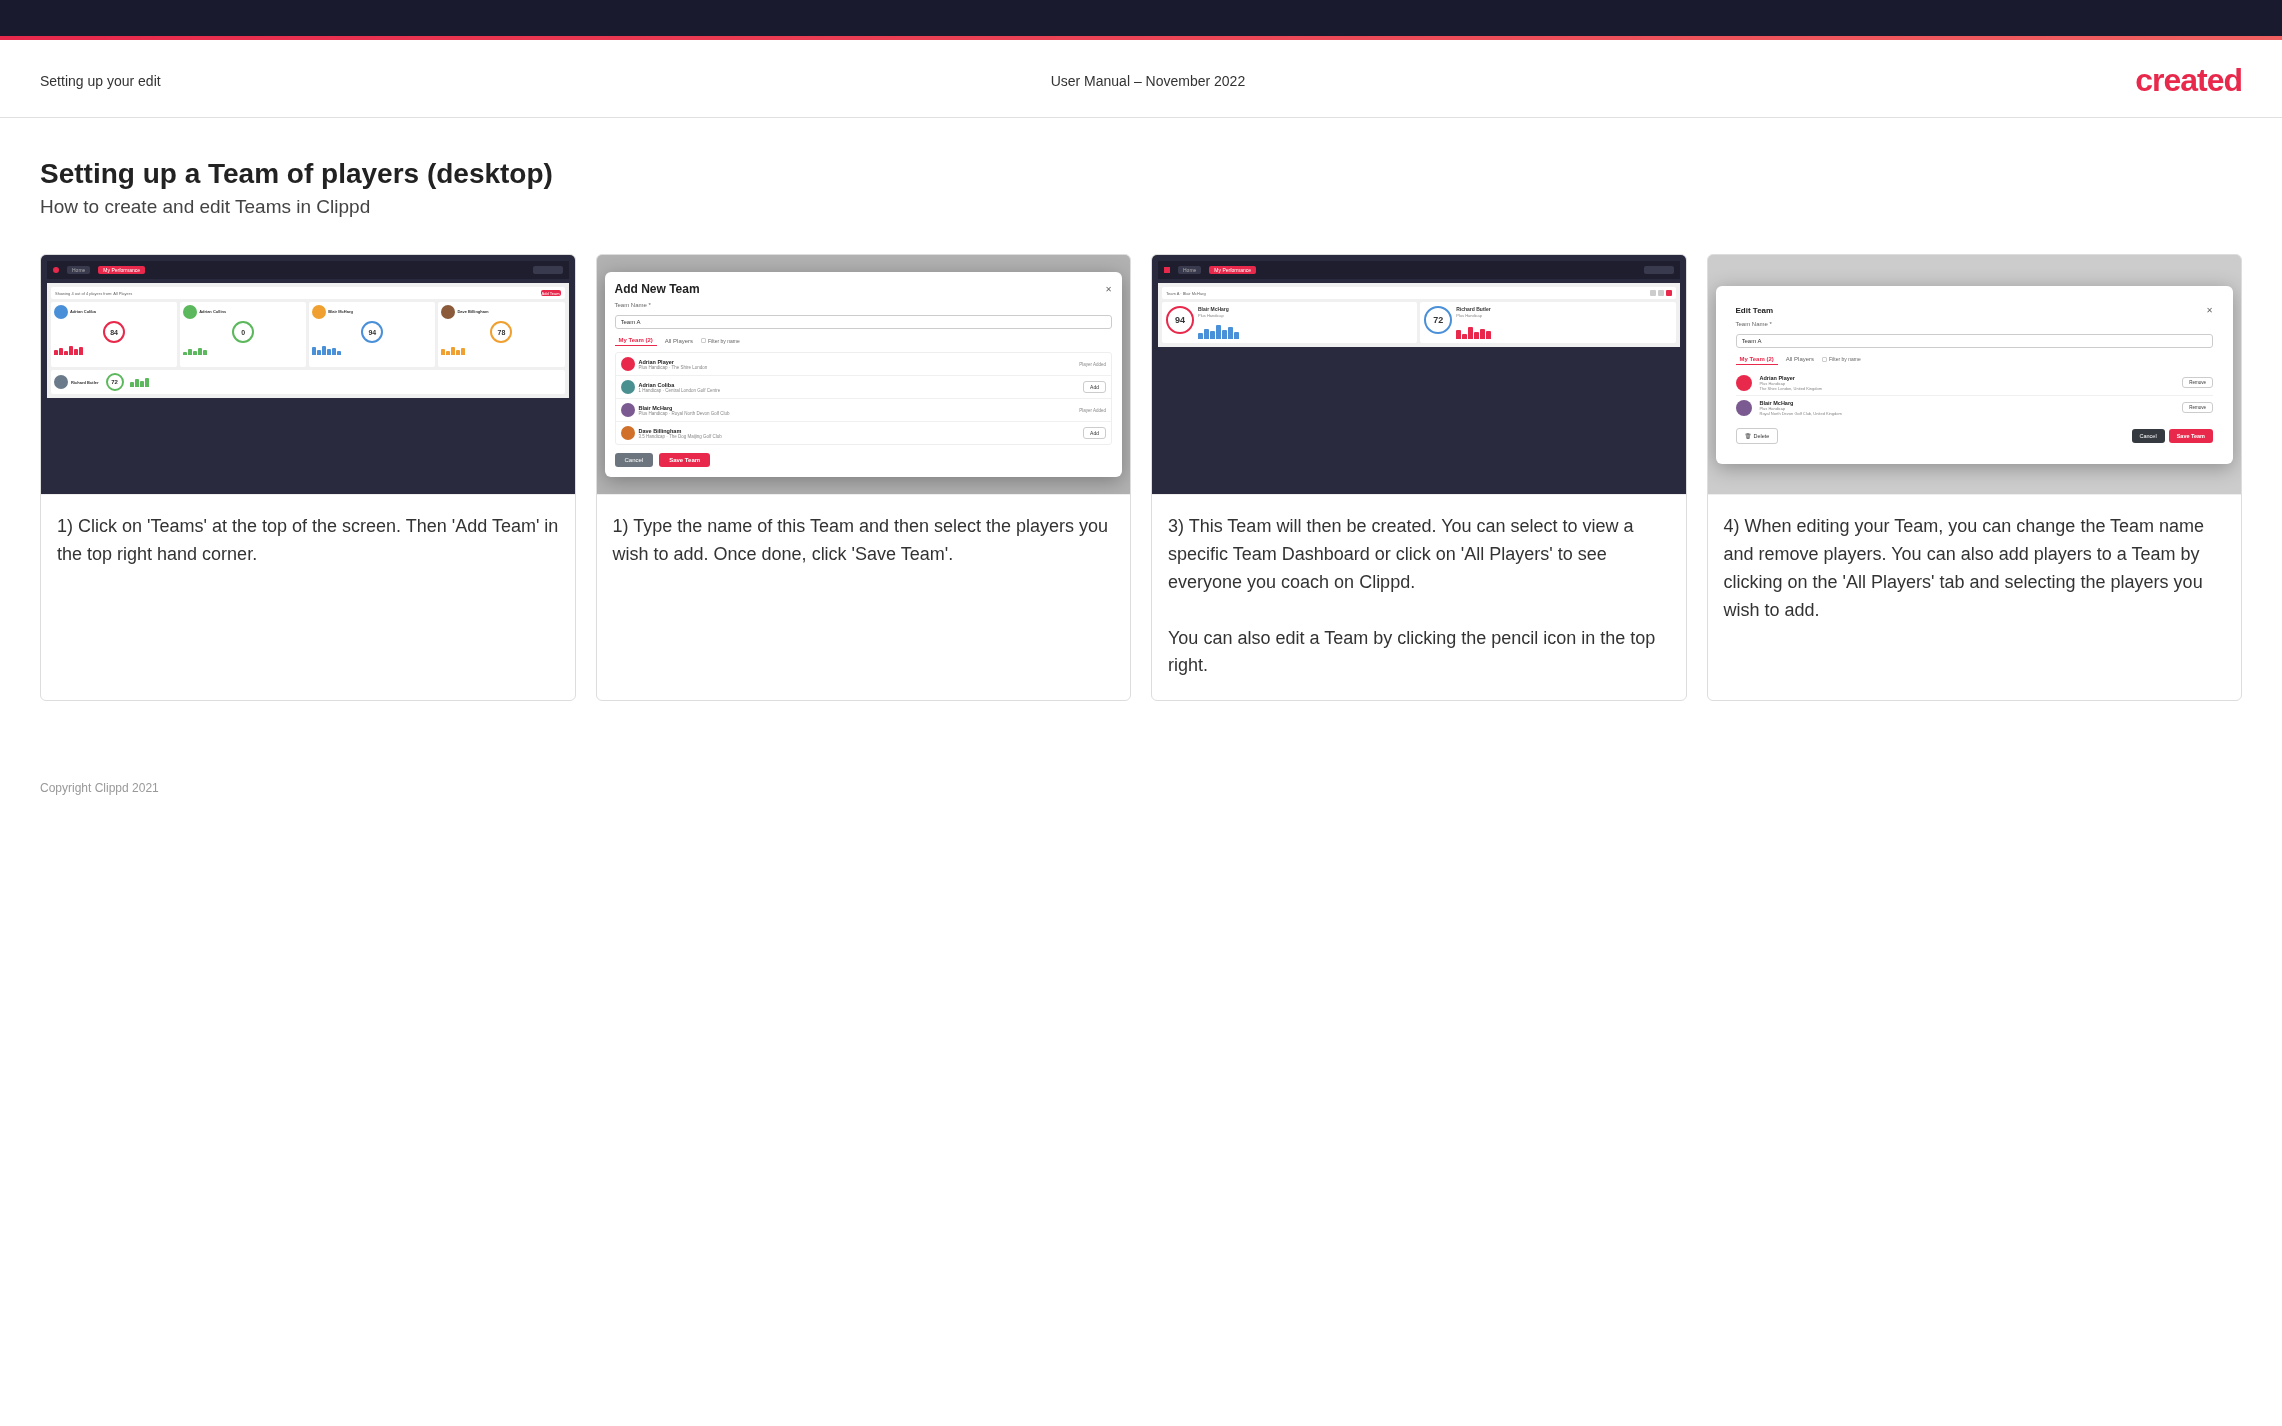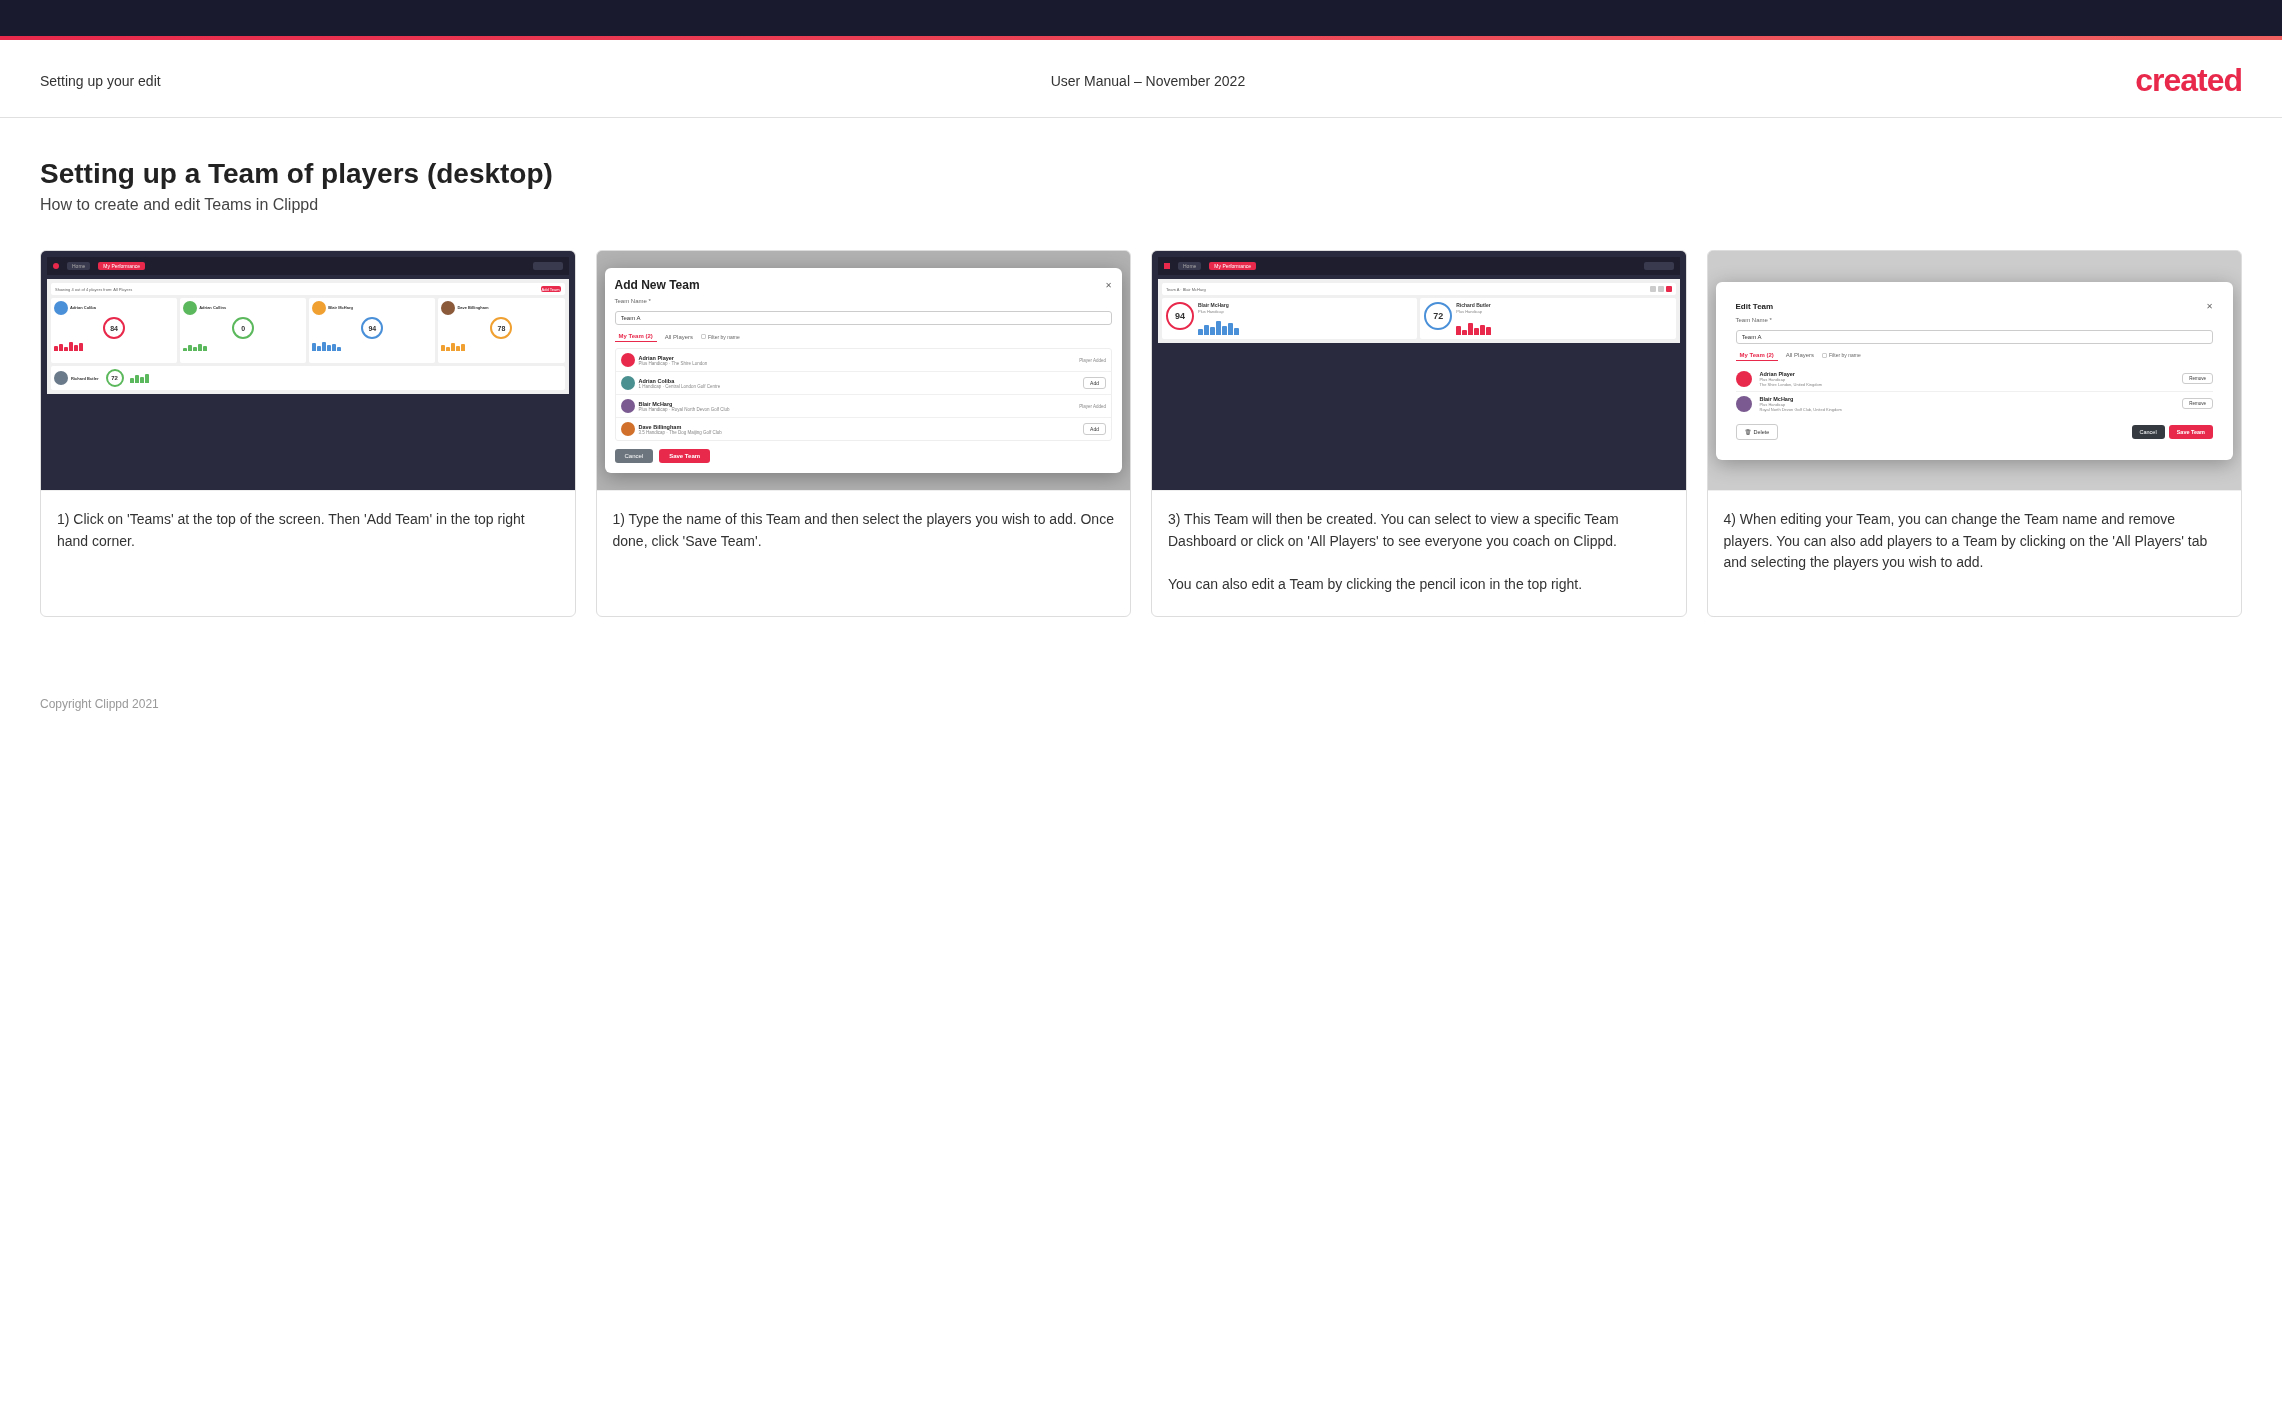--- a/index.html
+++ b/index.html
@@ -49,21 +49,21 @@
     .main {
       padding: 40px 40px 30px 40px;
     }
     .page-title {
       font-size: 28px;
       font-weight: 700;
       color: #222;
       margin-bottom: 6px;
     }
     .page-subtitle {
-      font-size: 16px;
+      font-size: 19px;
       color: #444;
       margin-bottom: 36px;
     }
 
     
     .cards-grid {
       display: grid;
       grid-template-columns: repeat(4, 1fr);
       gap: 20px;
       margin-bottom: 40px;
@@ -83,21 +83,21 @@
       background: #f5f5f5;
       border-bottom: 1px solid #eee;
       height: 240px;
       position: relative;
       overflow: hidden;
       flex-shrink: 0;
     }
 
     .card-text {
       padding: 18px 16px 20px 16px;
-      font-size: 14px;
+      font-size: 18px;
       color: #333;
       line-height: 1.55;
       flex: 1;
     }
 
     
     .footer {
       padding: 10px 40px 20px 40px;
       font-size: 12px;
       color: #999;

